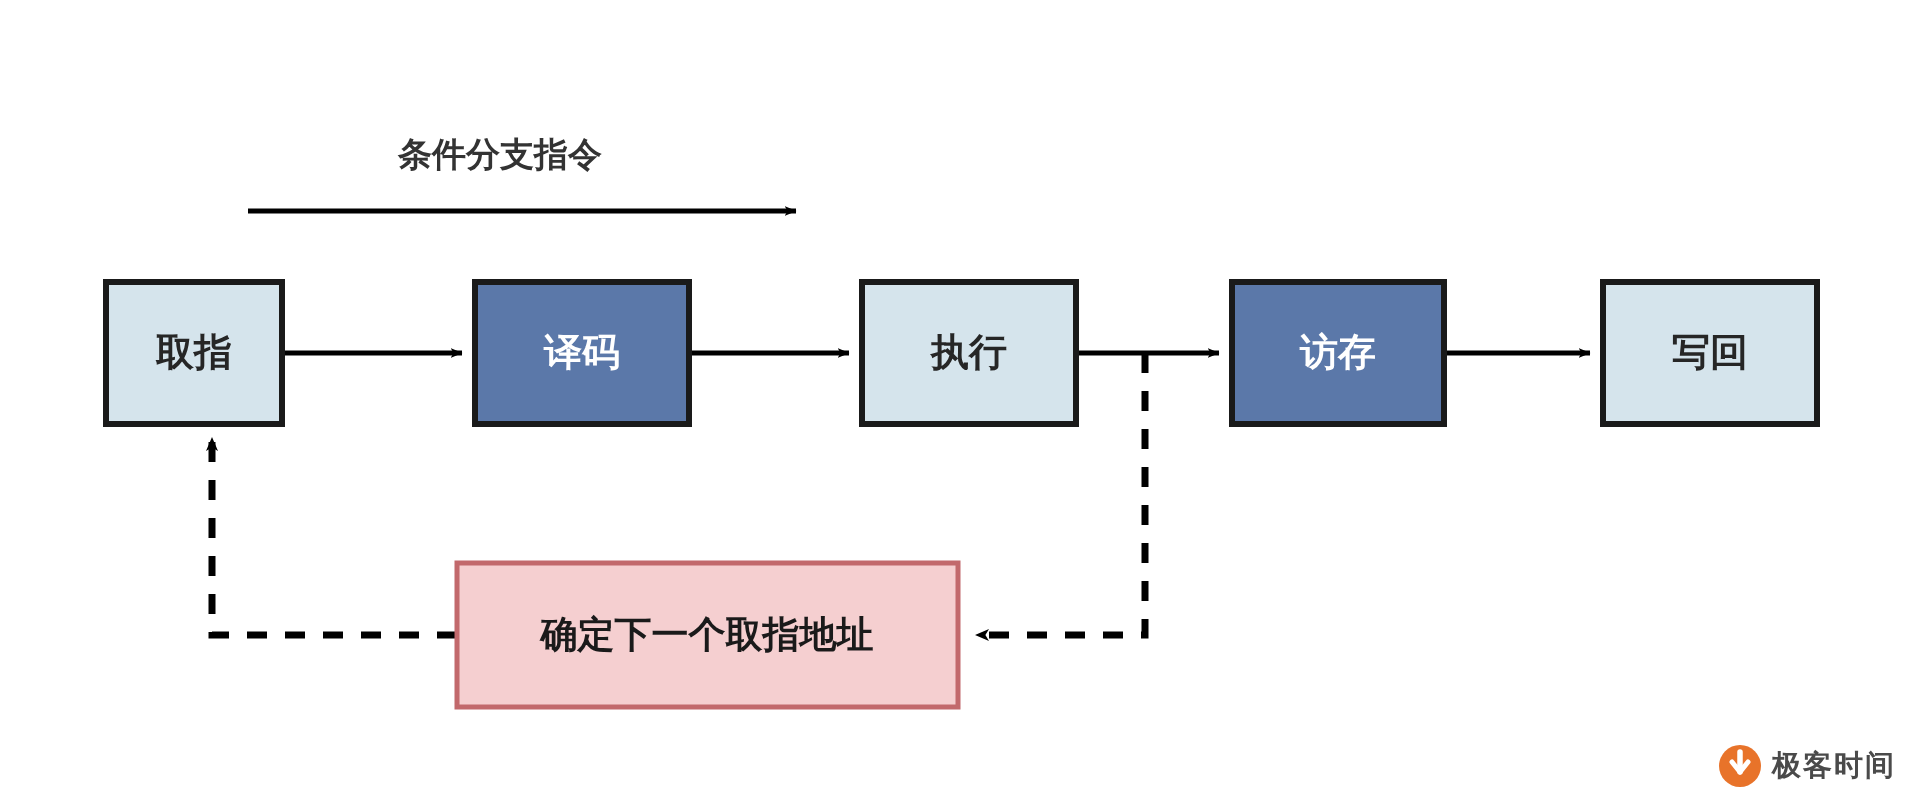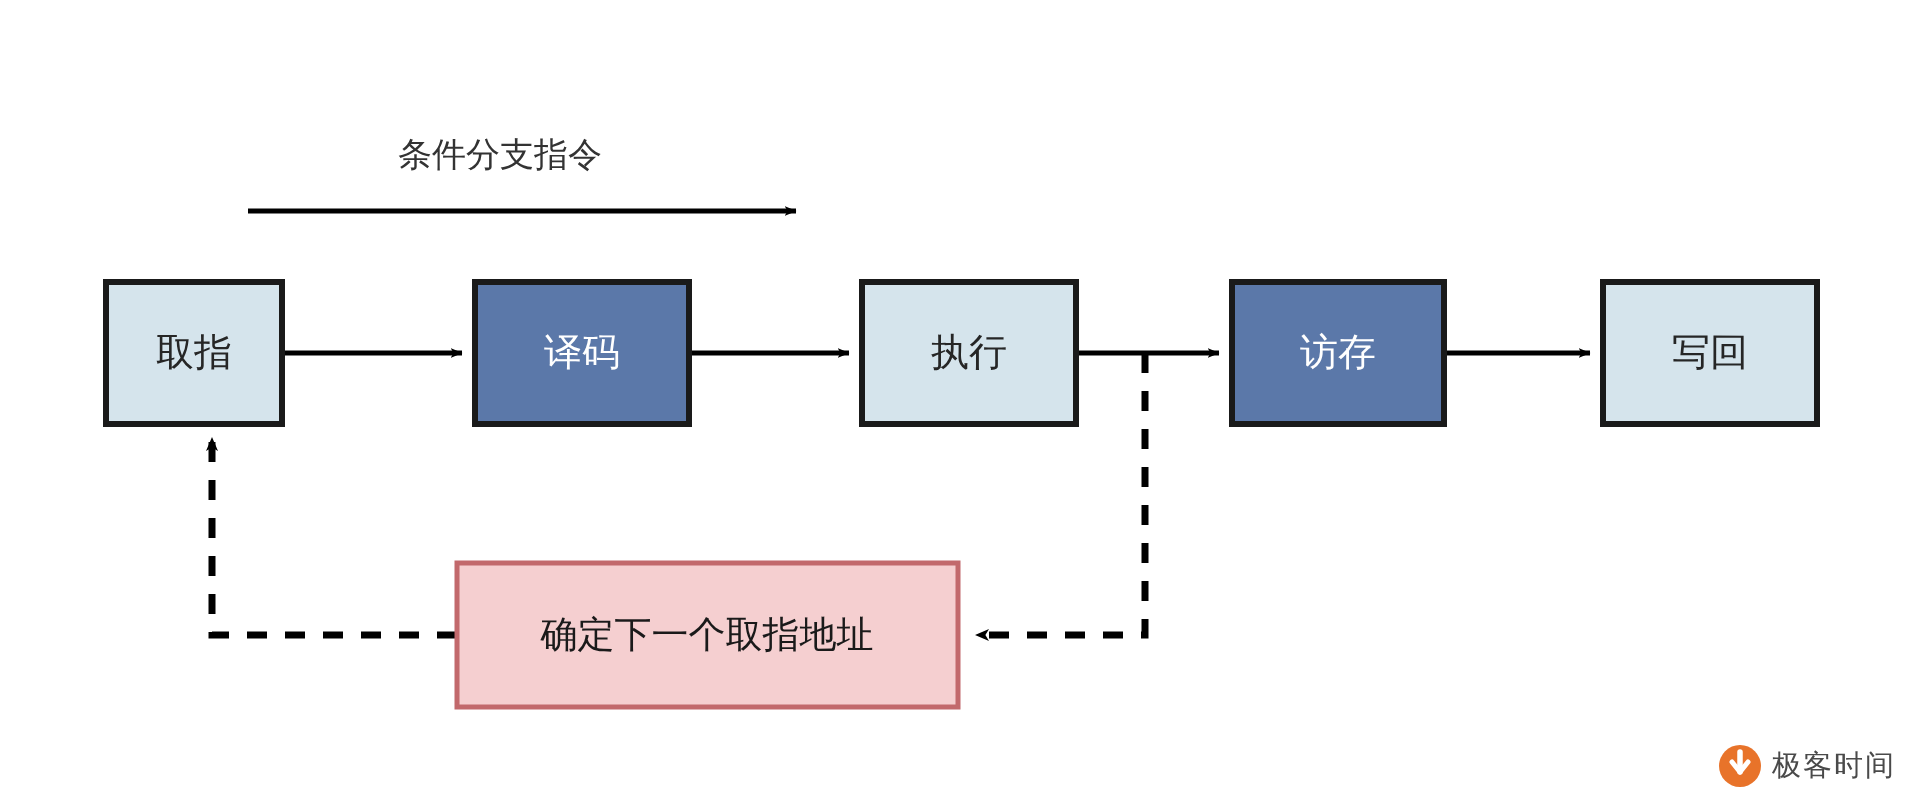--- a/index.html
+++ b/index.html
@@ -13,20 +13,21 @@
     font-family: "Liberation Sans", "DejaVu Sans", sans-serif;
     overflow: hidden;
     position: relative;
   }
   #diagram-root {
     position: absolute;
     left: 0;
     top: 0;
     width: 1519px;
     height: 812px;
+    font-weight: bold;
   }
   svg { display: block; }
   .stage-label {
     font-family: "Liberation Sans", "DejaVu Sans", sans-serif;
     font-size: 38px;
     text-anchor: middle;
     dominant-baseline: middle;
   }
   .stage-label-dark  { fill: #262626; }
   .stage-label-light { fill: #ffffff; }

